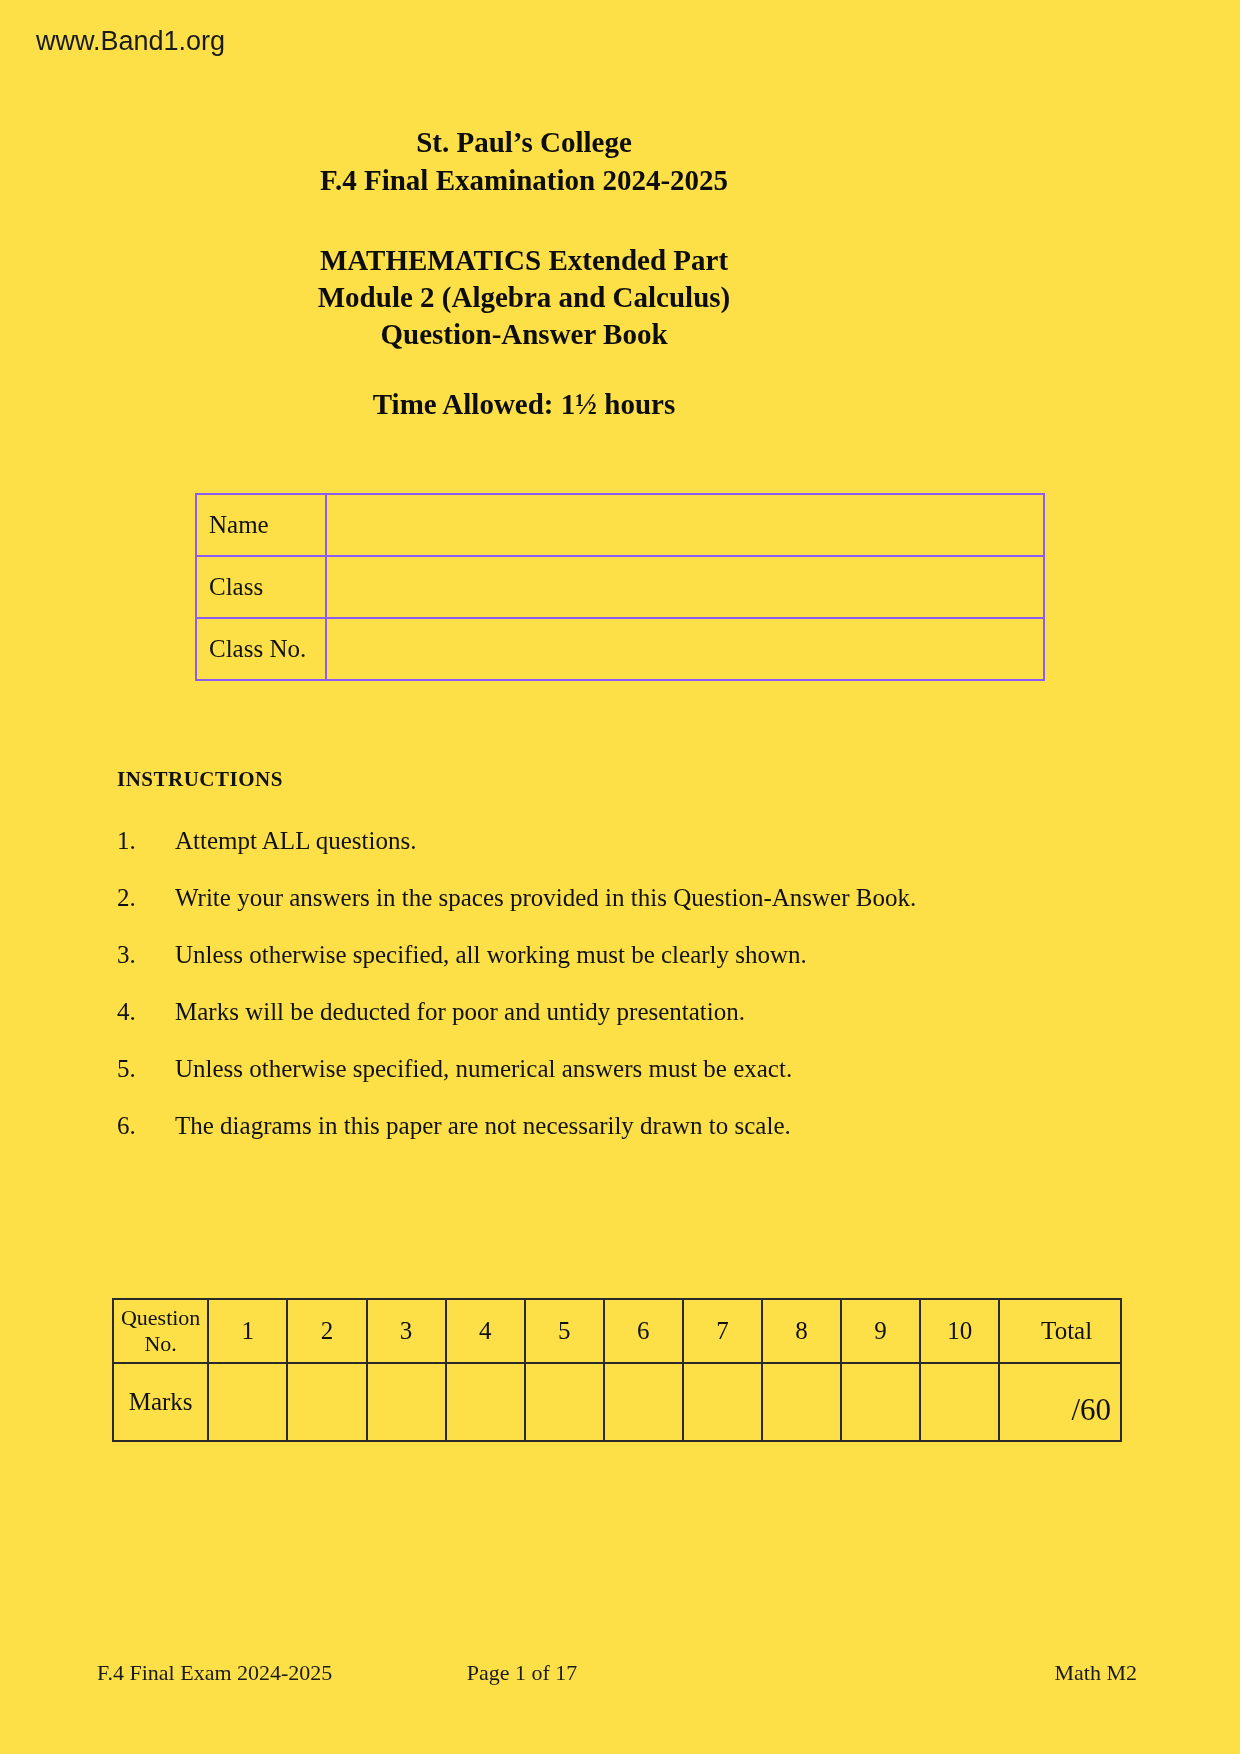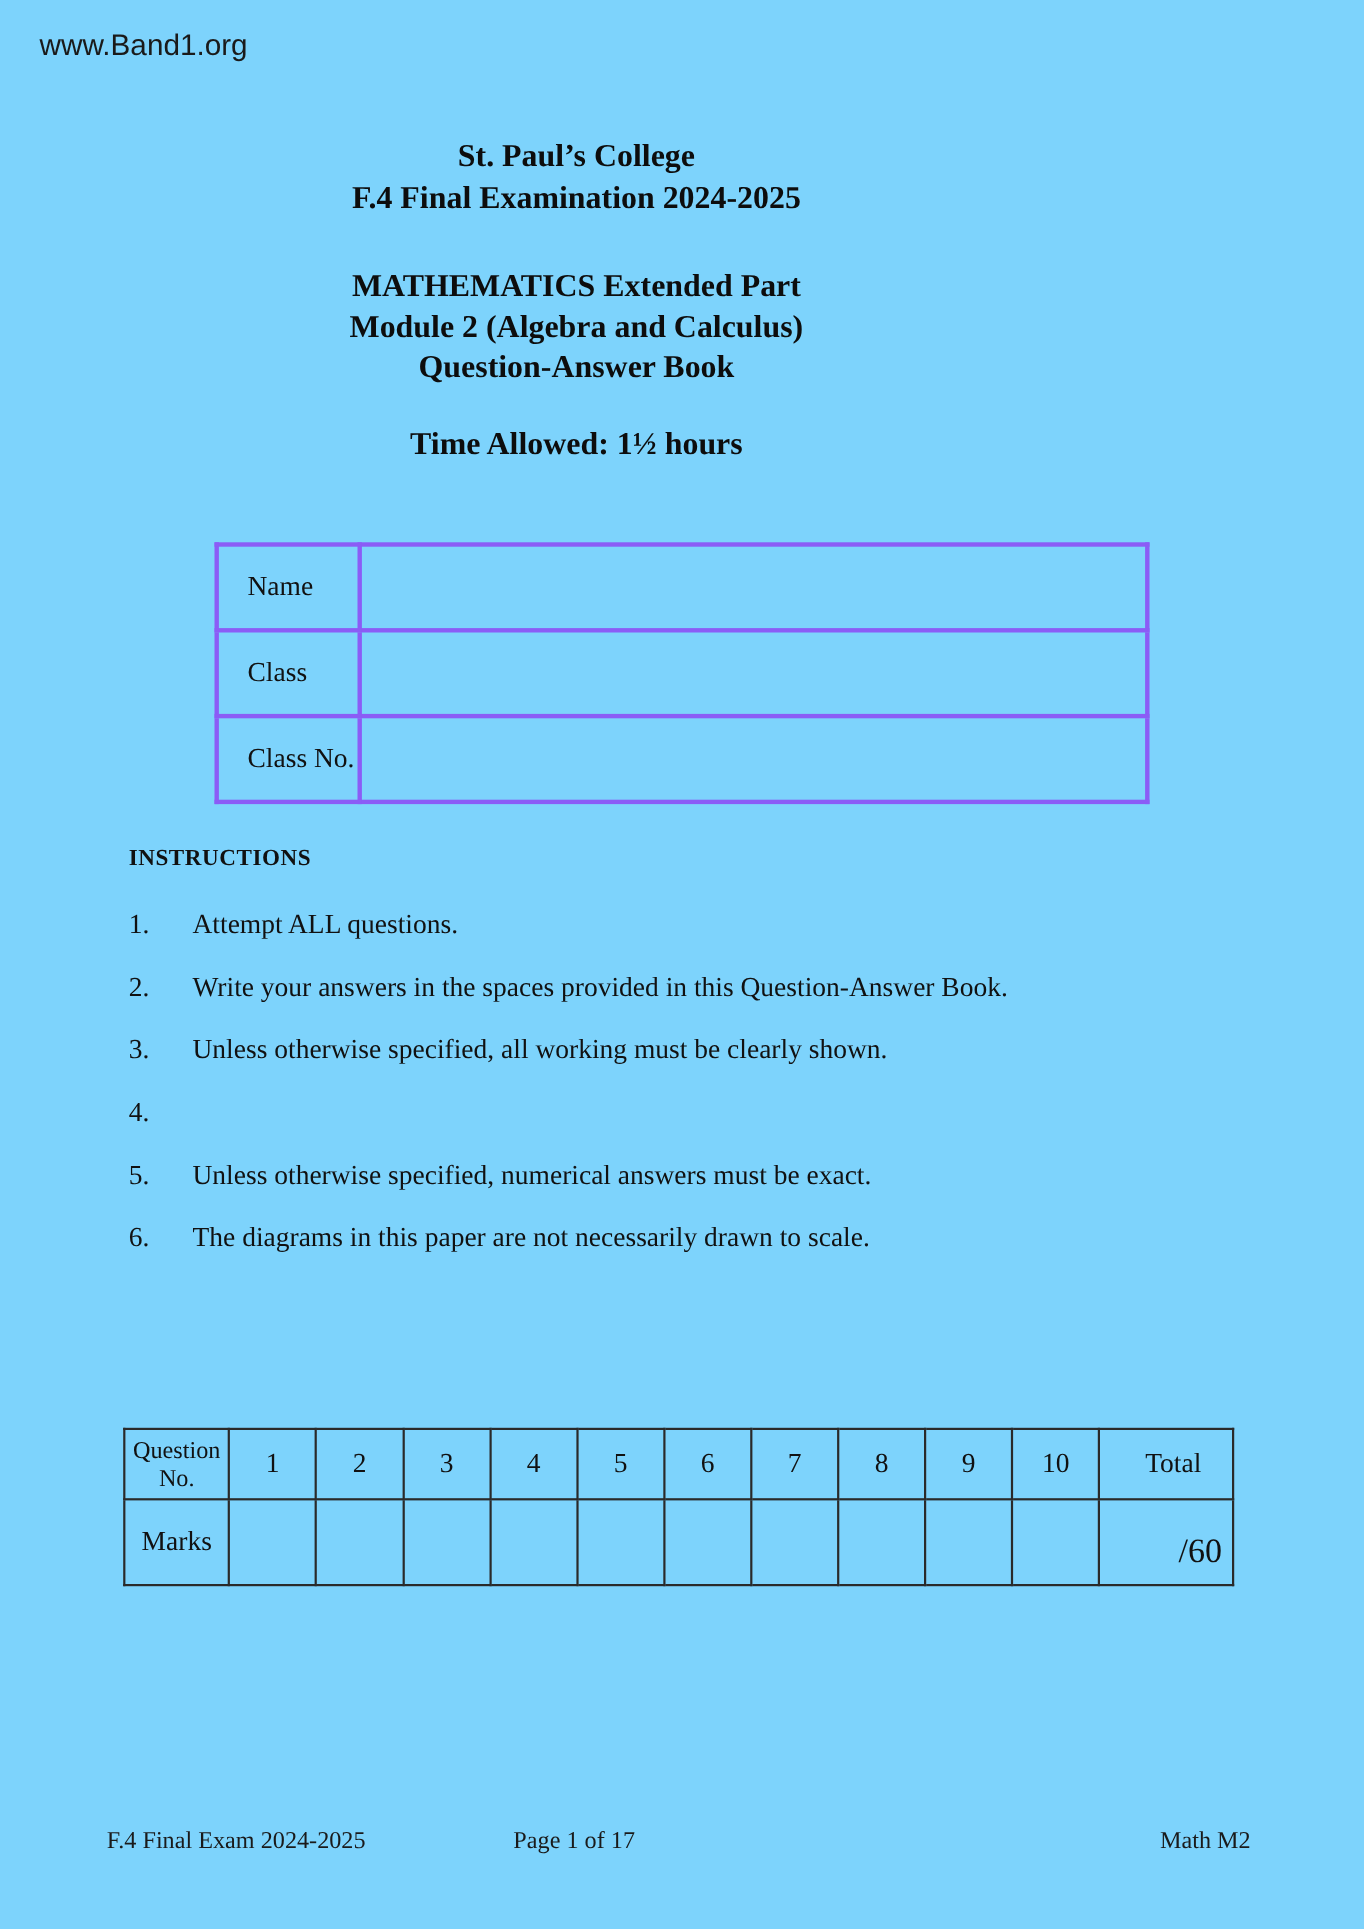--- a/index.html
+++ b/index.html
@@ -1,21 +1,21 @@
 <!DOCTYPE html>
 <html><head>
 <meta charset="utf-8">
 <style>
   * { margin:0; padding:0; box-sizing:border-box; }
   html,body { background:#e8e8e8; }
   .page {
     position:relative;
     width:1240px; height:1754px;
     margin:0 auto;
-    background:#7dd3fc;
+    background:#fde047;
     font-family:"Liberation Serif", serif;
     color:#111111;
     overflow:hidden;
   }
   .watermark {
     position:absolute; left:36px; top:26px;
     font-family:"Liberation Sans", sans-serif;
     font-size:27px; color:#1a1a1a;
   }
   .title-block {
@@ -26,23 +26,23 @@
   .tb-school { top:123px; }
   .tb-subject { top:242px; line-height:37px; }
   .tb-time { top:386px; line-height:37px; }
 
   .student-table {
     position:absolute; left:195px; top:493px;
     width:850px; border-collapse:collapse;
     table-layout:fixed;
   }
   .student-table td {
-    border:4px solid #8b5cf6;
-    height:78px; font-size:25px;
-    padding-left:26px; vertical-align:middle;
+    border:2px solid #8b5cf6;
+    height:62px; font-size:25px;
+    padding-left:12px; vertical-align:middle;
   }
   .student-table .label-col { width:130px; }
 
   .instructions-heading {
     position:absolute; left:117px; top:767px;
     font-weight:bold; font-size:21px; letter-spacing:0.5px;
   }
   .instructions-list {
     position:absolute; left:117px; top:812px; width:960px;
     font-size:25px;
@@ -127,20 +127,21 @@
     <div class="ins-item">
       <span class="ins-num">2.</span>
       <span class="ins-text">Write your answers in the spaces provided in this Question-Answer Book.</span>
     </div>
     <div class="ins-item">
       <span class="ins-num">3.</span>
       <span class="ins-text">Unless otherwise specified, all working must be clearly shown.</span>
     </div>
     <div class="ins-item">
       <span class="ins-num">4.</span>
+      <span class="ins-text">Marks will be deducted for poor and untidy presentation.</span>
     </div>
     <div class="ins-item">
       <span class="ins-num">5.</span>
       <span class="ins-text">Unless otherwise specified, numerical answers must be exact.</span>
     </div>
     <div class="ins-item">
       <span class="ins-num">6.</span>
       <span class="ins-text">The diagrams in this paper are not necessarily drawn to scale.</span>
     </div>
   </div>

